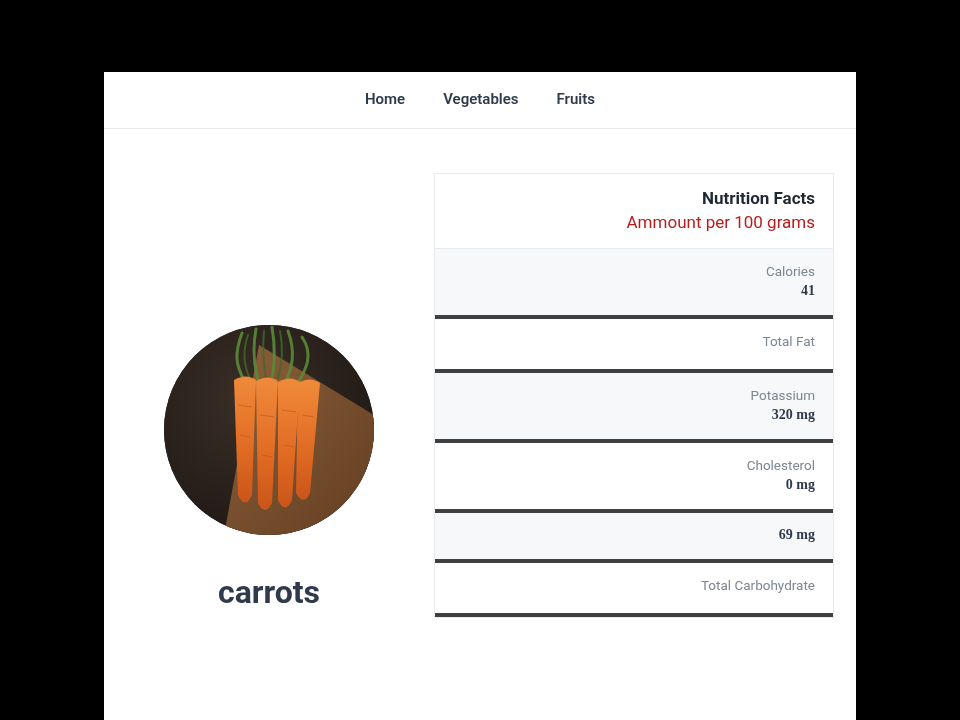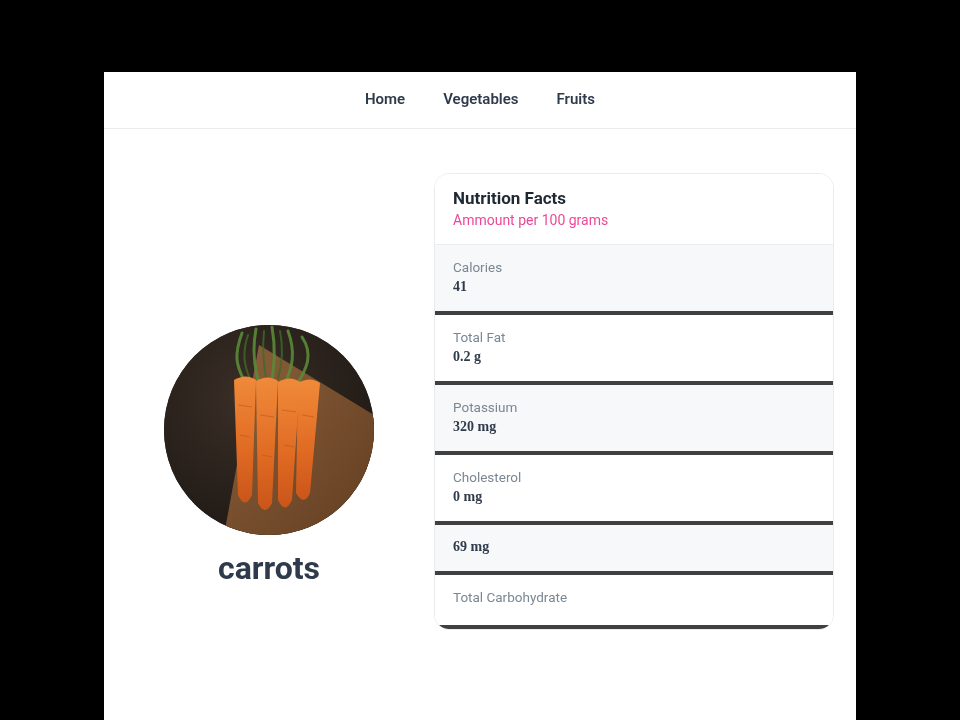--- a/index.html
+++ b/index.html
@@ -50,48 +50,49 @@
   .food-img {
     width: 210px;
     height: 210px;
     border-radius: 50%;
     overflow: hidden;
     position: relative;
     background: #2b231e;
   }
   .food-img svg { width: 100%; height: 100%; display: block; }
   .food-title {
-    margin-top: 14px;
+    margin-top: 38px;
     font-size: 32px;
     font-weight: 700;
     color: #2f3b4c;
   }
   .right {
     flex: 1;
     padding: 44px 22px 0 0;
   }
   .card {
     border: 1px solid #e9ecef;
-    border-radius: 15px;
-    overflow: hidden;
+    border-radius: 0;
+    overflow: hidden;
+    text-align: right;
   }
   .card-header {
     background: #fff;
     padding: 14px 18px 16px;
     border-bottom: 1px solid #e9ecef;
   }
   .card-header h3 {
     font-size: 17px;
     font-weight: 700;
     color: #1f2933;
     margin-bottom: 4px;
   }
   .card-header p {
-    font-size: 14px;
-    color: #ec4899;
+    font-size: 17px;
+    color: #b91c1c;
   }
   .fact {
     padding: 14px 18px 16px;
     border-bottom: 4px solid #404040;
   }
   .fact:nth-child(even) { background: #f7f8f9; }
   .fact:nth-child(odd)  { background: #ffffff; }
   .fact-label {
     font-size: 13.5px;
     color: #7b8793;
@@ -177,21 +178,20 @@
         <div class="card-header">
           <h3>Nutrition Facts</h3>
           <p>Ammount per 100 grams</p>
         </div>
         <div class="fact">
           <div class="fact-label">Calories</div>
           <div class="fact-value">41</div>
         </div>
         <div class="fact">
           <div class="fact-label">Total Fat</div>
-          <div class="fact-value">0.2 g</div>
         </div>
         <div class="fact">
           <div class="fact-label">Potassium</div>
           <div class="fact-value">320 mg</div>
         </div>
         <div class="fact">
           <div class="fact-label">Cholesterol</div>
           <div class="fact-value">0 mg</div>
         </div>
         <div class="fact">

